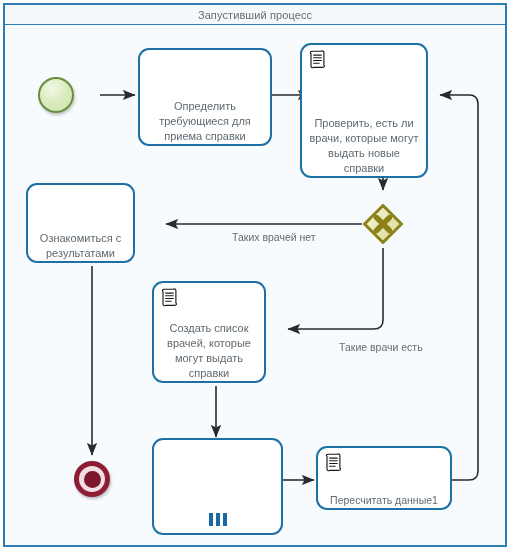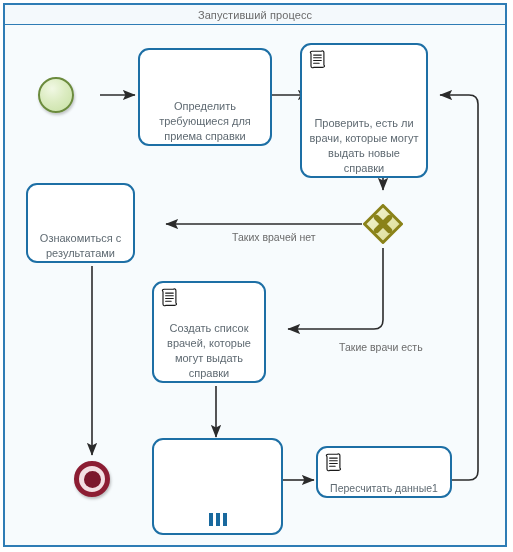--- a/index.html
+++ b/index.html
@@ -250,21 +250,21 @@
   </div>
 
   <div class="task" style="left:152px; top:438px; width:131px; height:97px;">
     <span class="mi-marker">
       <i></i>
         <i></i>
         <i></i>
     </span>
   </div>
 
-  <div class="task" style="left:316px; top:446px; width:136px; height:52px;">
+  <div class="task" style="left:316px; top:446px; width:136px; height:64px;">
     <span class="script-icon">
       <svg viewBox="0 0 17 19" width="17" height="19">
         <path d="M3.2,1.2 C1.4,1.2 0.9,2.6 2.0,3.6 L2.0,16.0 C2.0,17.6 3.4,18.2 4.6,17.4
                  L13.6,17.4 C15.4,17.4 16.0,16.0 14.9,15.0 L14.9,2.6
                  C14.9,1.0 13.5,0.4 12.3,1.2 Z" fill="#ffffff" stroke="#1a1a1a" stroke-width="1.15" stroke-linejoin="round"></path>
         <g stroke="#1a1a1a" stroke-width="1.05" stroke-linecap="round">
           <line x1="4.6" y1="5.1" x2="12.3" y2="5.1"></line>
           <line x1="4.6" y1="7.8" x2="12.3" y2="7.8"></line>
           <line x1="4.6" y1="10.5" x2="12.3" y2="10.5"></line>
           <line x1="4.6" y1="13.2" x2="10.2" y2="13.2"></line>

